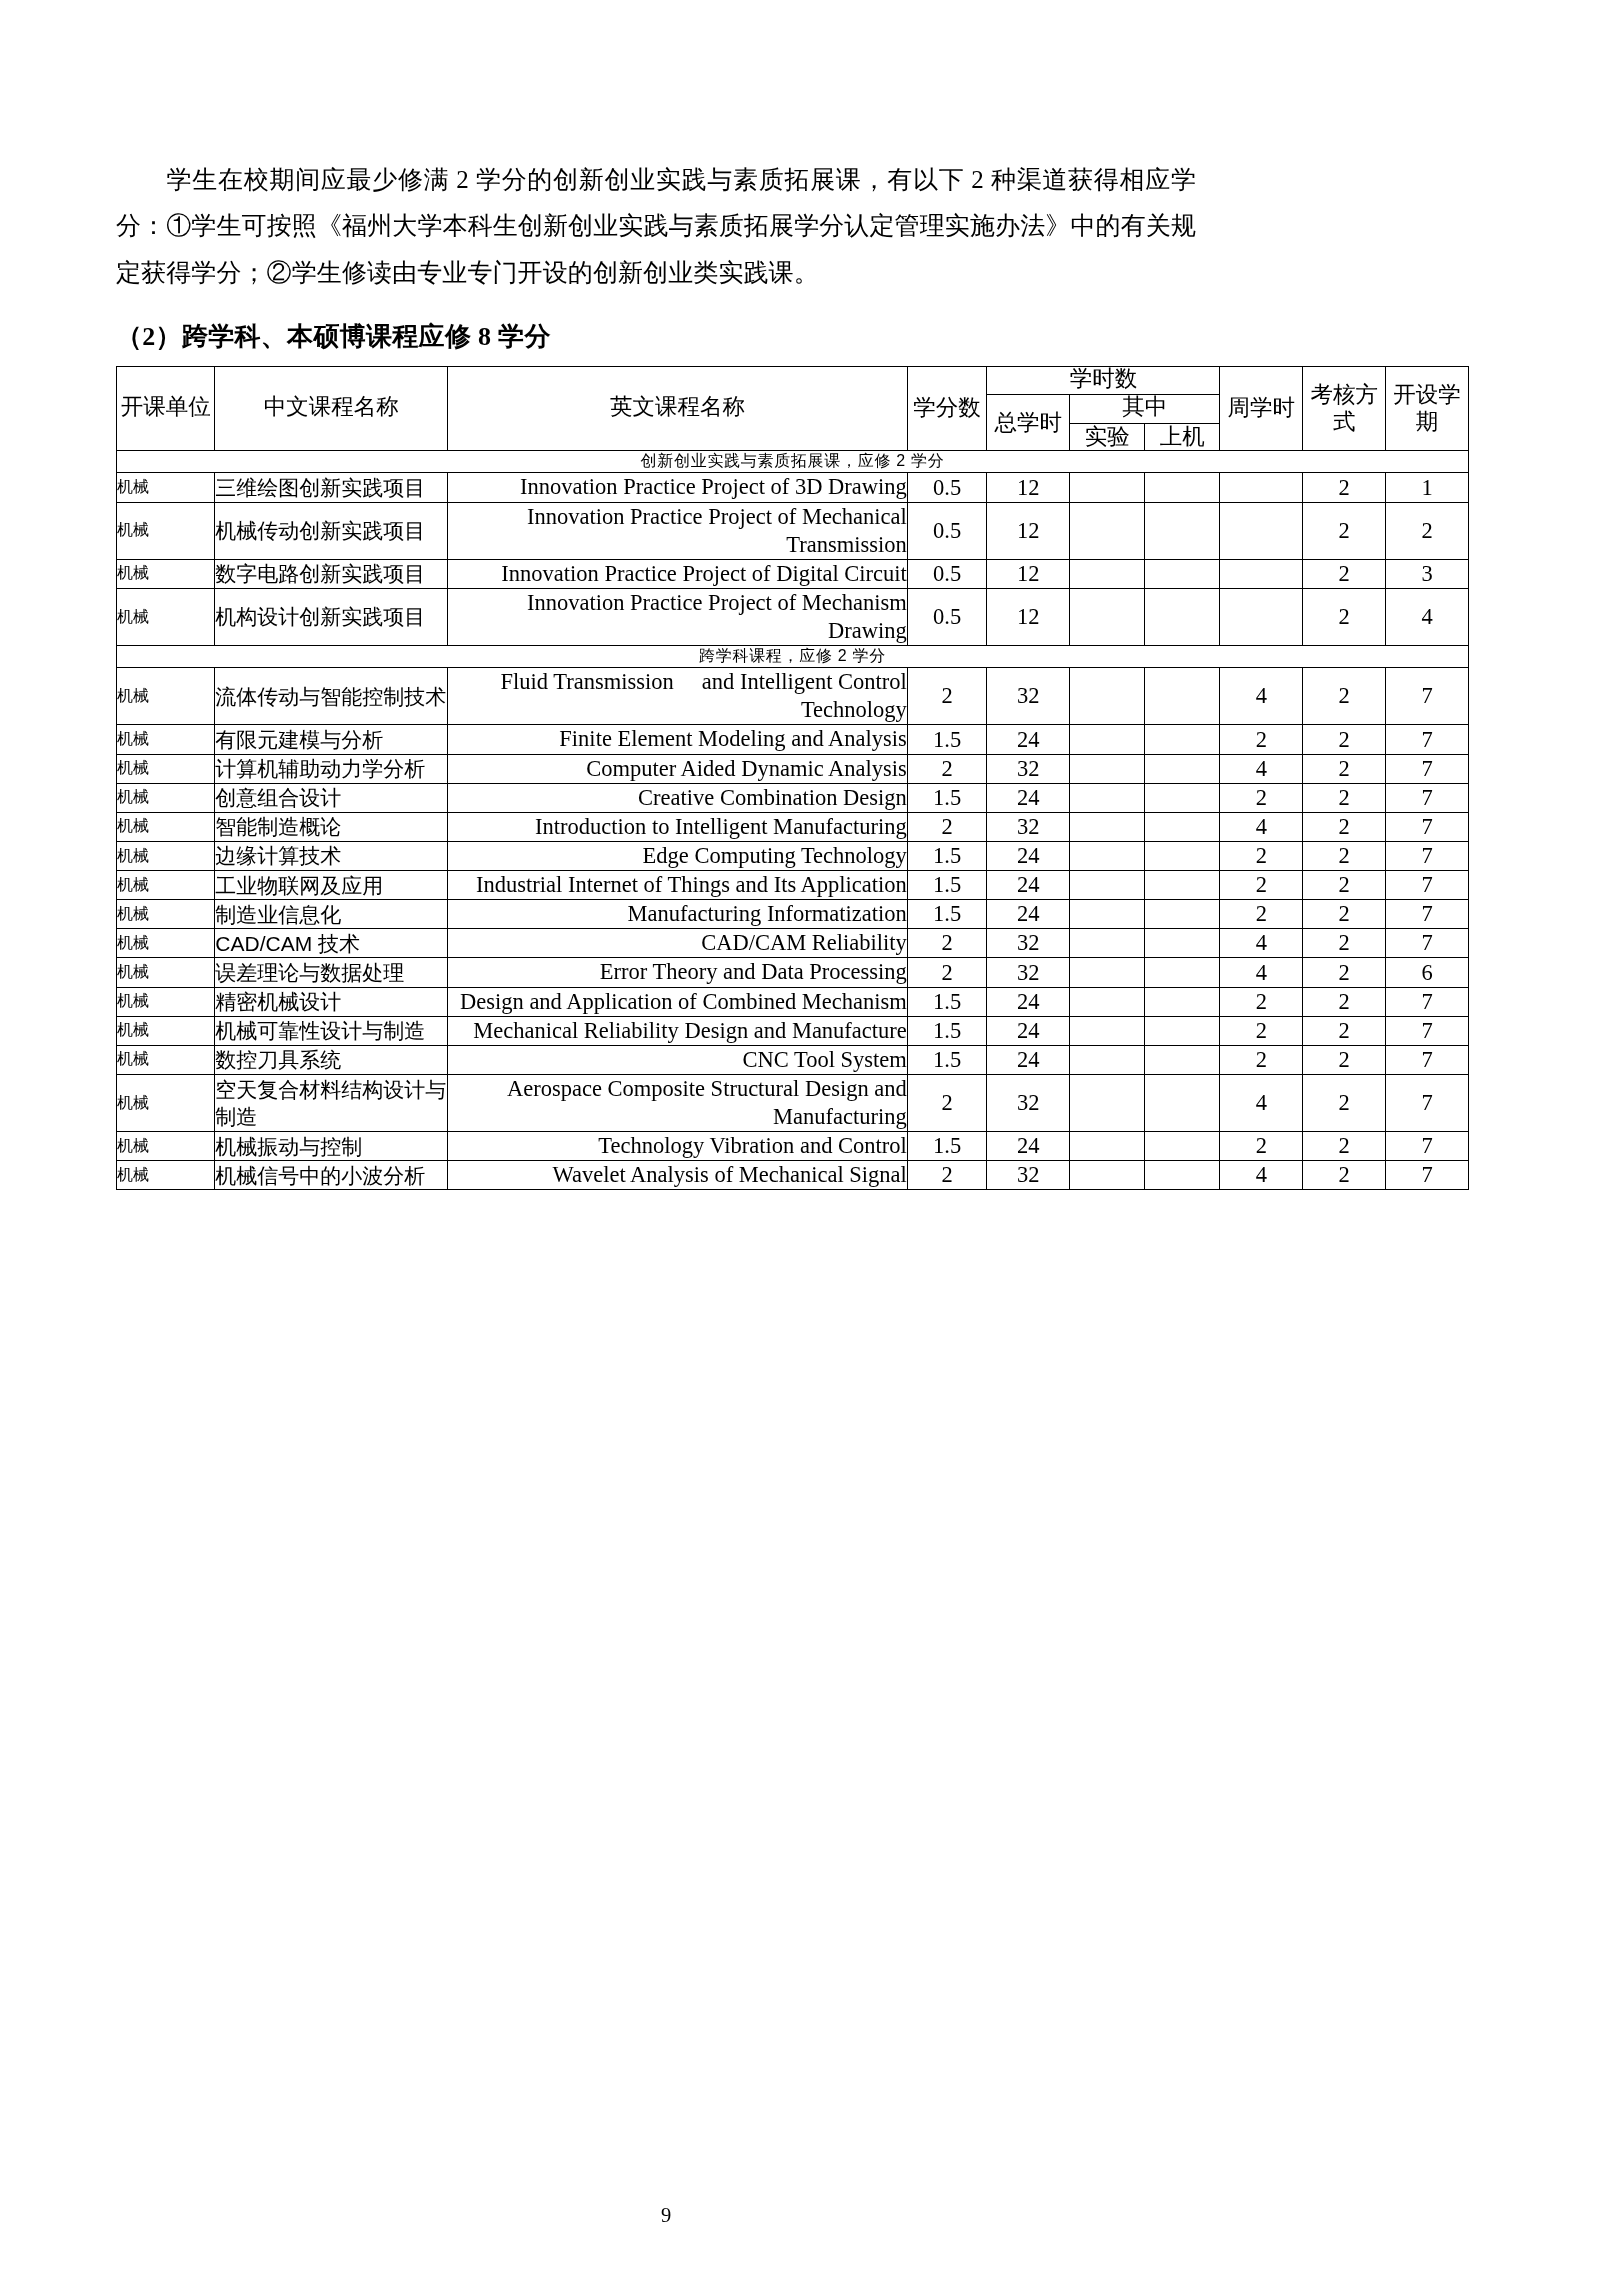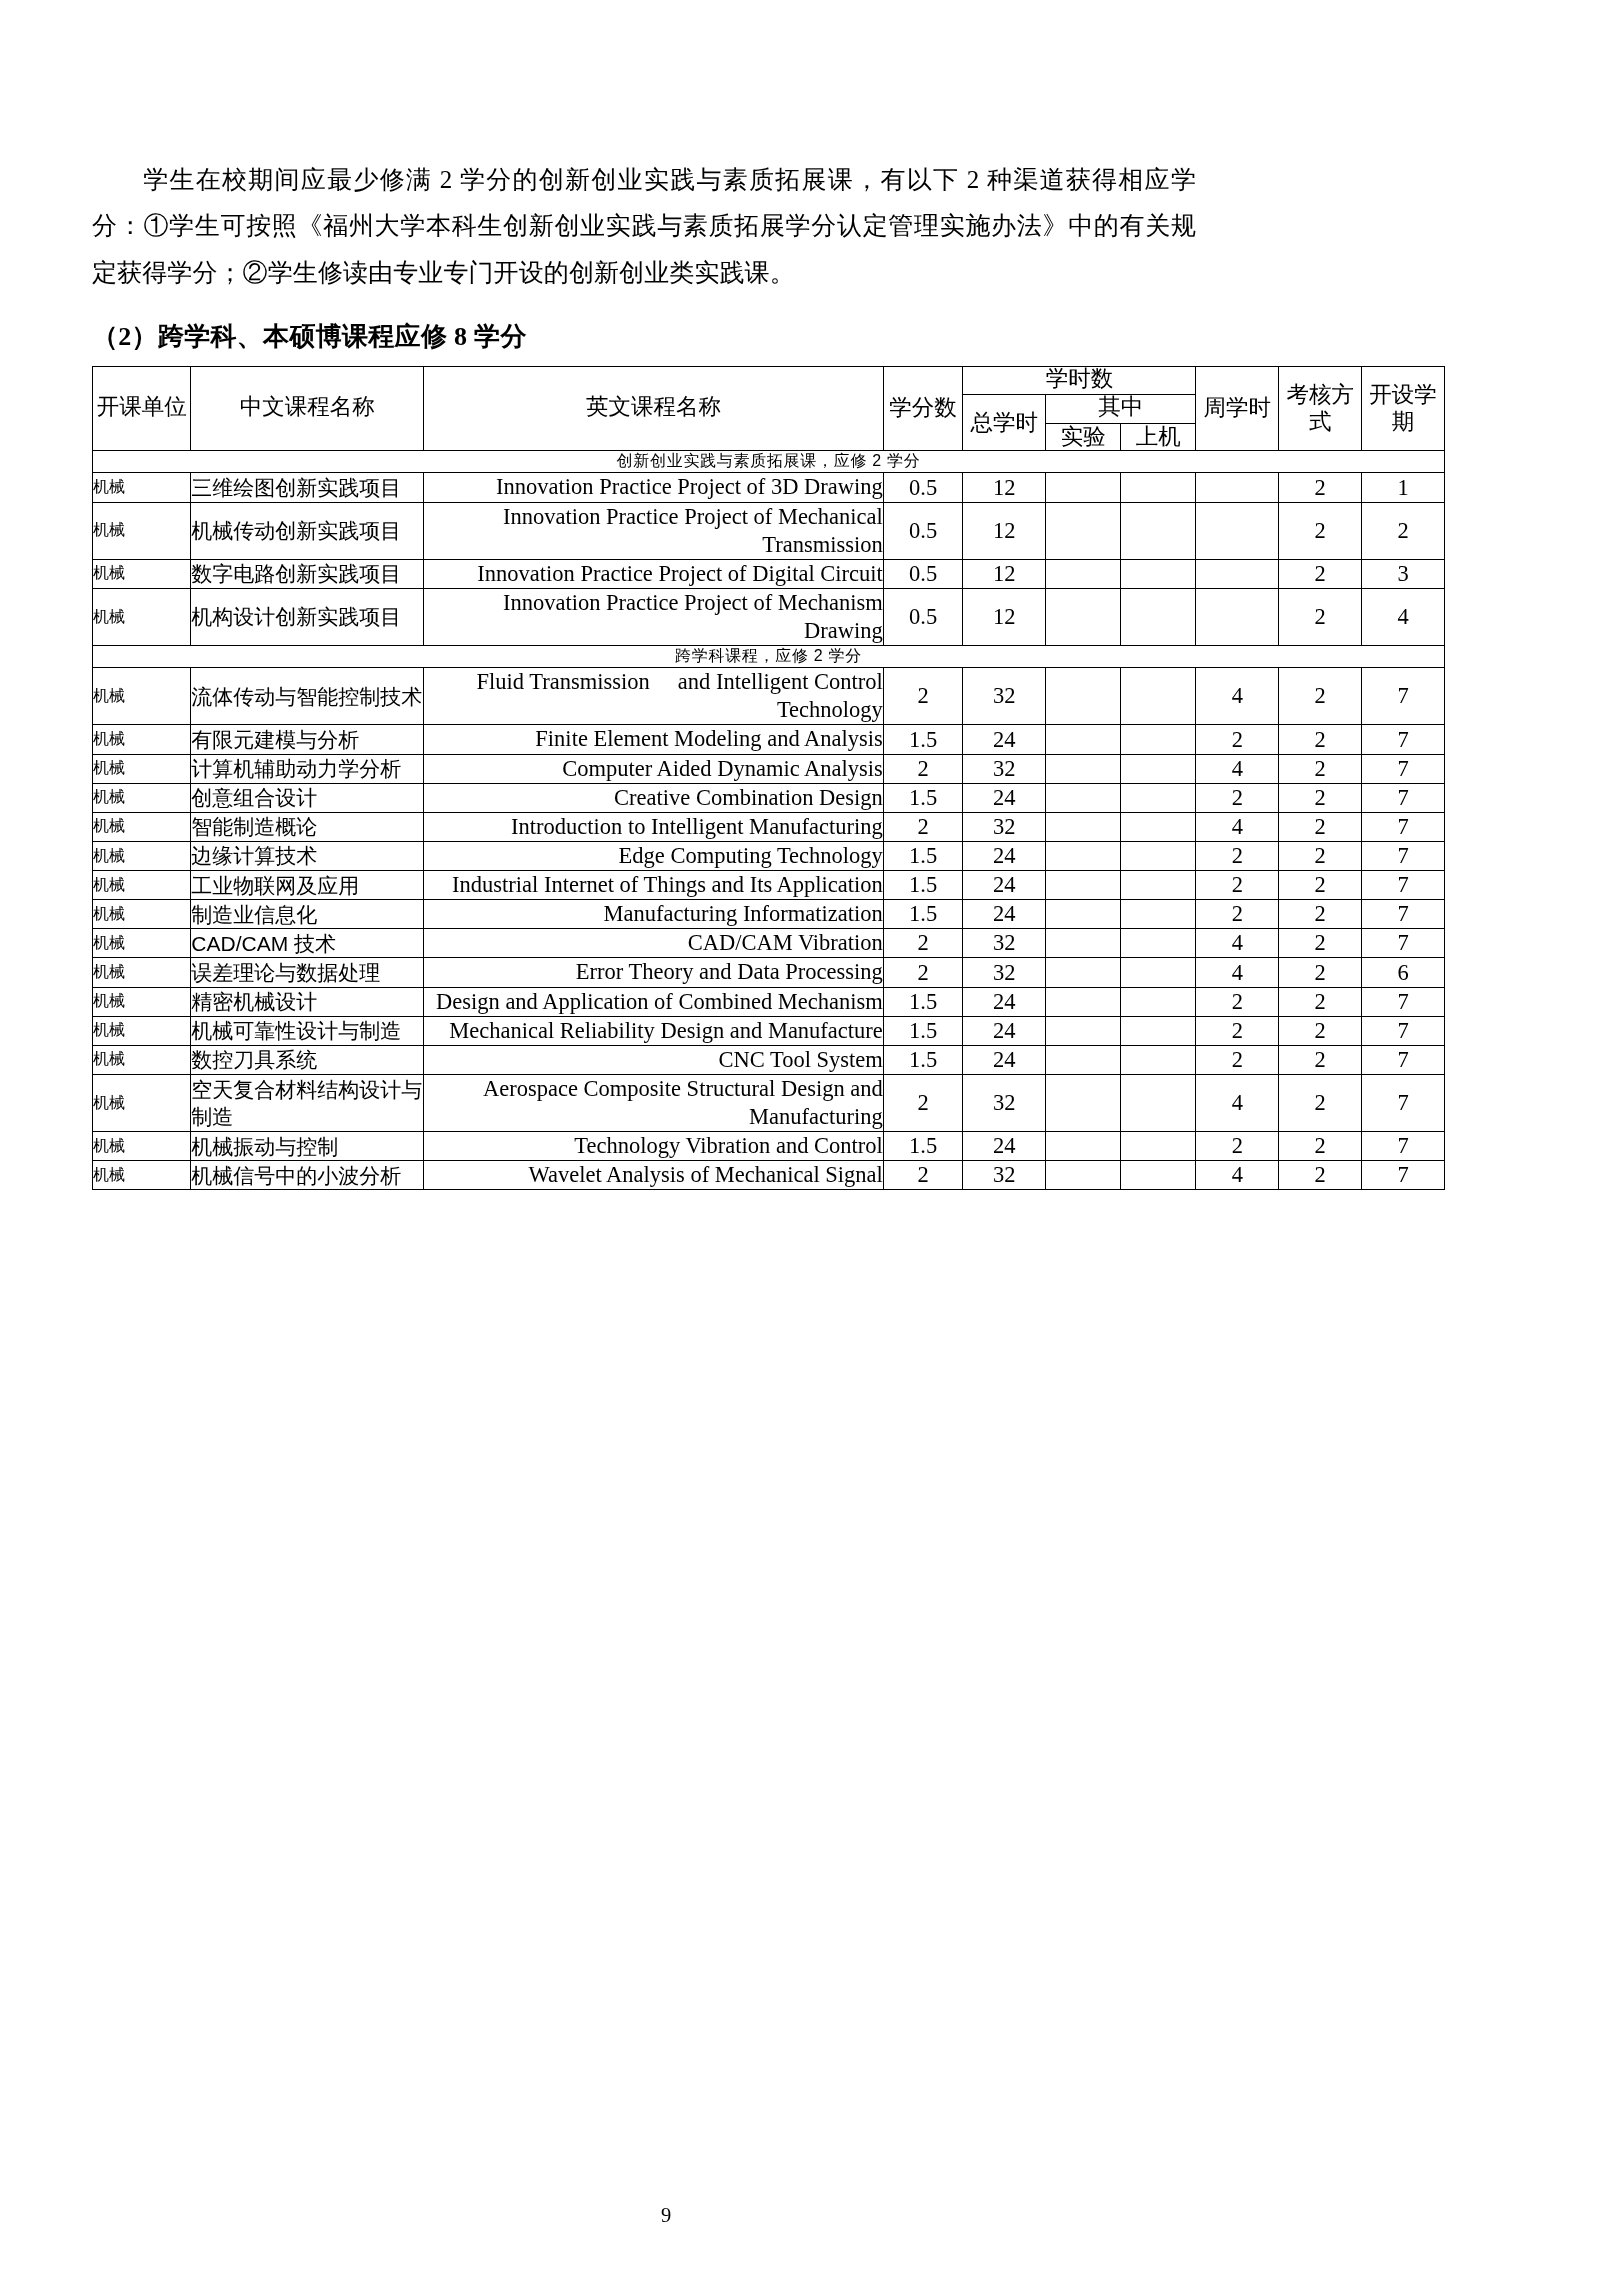--- a/index.html
+++ b/index.html
@@ -9,21 +9,21 @@
   }
   body {
     font-family: "Liberation Serif", "DejaVu Serif", serif;
     color: #000000;
   }
   .page {
     width: 1332px;
     height: 2295px;
     position: relative;
     box-sizing: border-box;
-    padding: 157px 136px 0 92px;
+    padding: 157px 136px 0 116px;
     background: #ffffff;
   }
   .intro {
     font-size: 25px;
     line-height: 1.85;
     text-align: justify;
     margin: 0 0 23px 0;
     letter-spacing: 0.1px;
   }
   .intro .indent { display: inline-block; width: 50px; }
@@ -296,21 +296,21 @@
         <td class="cell-num">24</td>
         <td class="cell-num"></td>
         <td class="cell-num"></td>
         <td class="cell-num">2</td>
         <td class="cell-num">2</td>
         <td class="cell-num">7</td>
       </tr>
       <tr>
         <td class="cell-unit">机械</td>
         <td class="cell-cn">CAD/CAM 技术</td>
-        <td class="cell-en">CAD/CAM Vibration</td>
+        <td class="cell-en">CAD/CAM Reliability</td>
         <td class="cell-num">2</td>
         <td class="cell-num">32</td>
         <td class="cell-num"></td>
         <td class="cell-num"></td>
         <td class="cell-num">4</td>
         <td class="cell-num">2</td>
         <td class="cell-num">7</td>
       </tr>
       <tr>
         <td class="cell-unit">机械</td>

